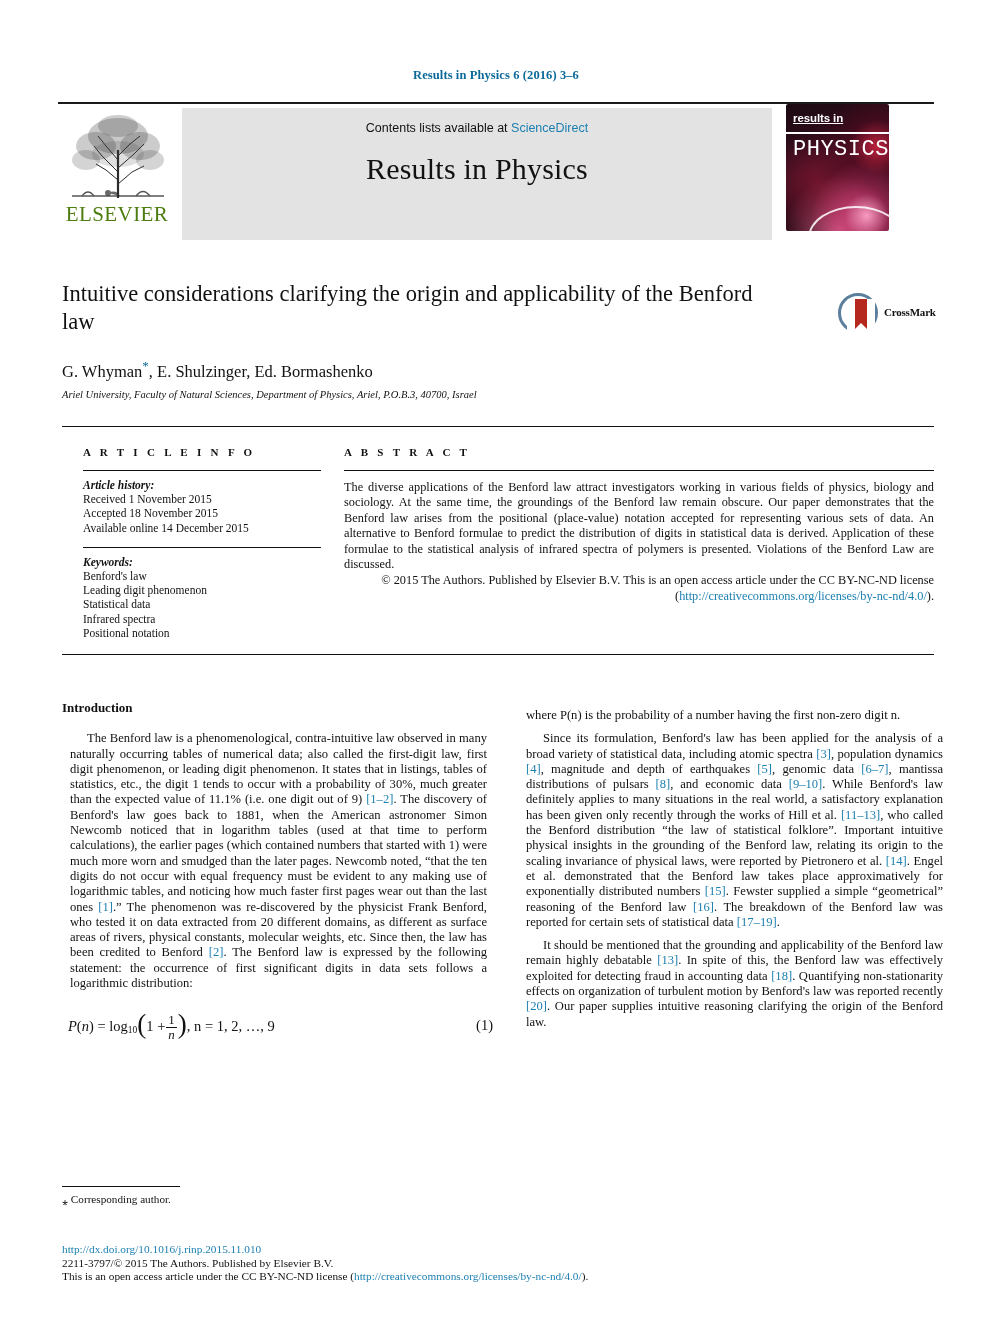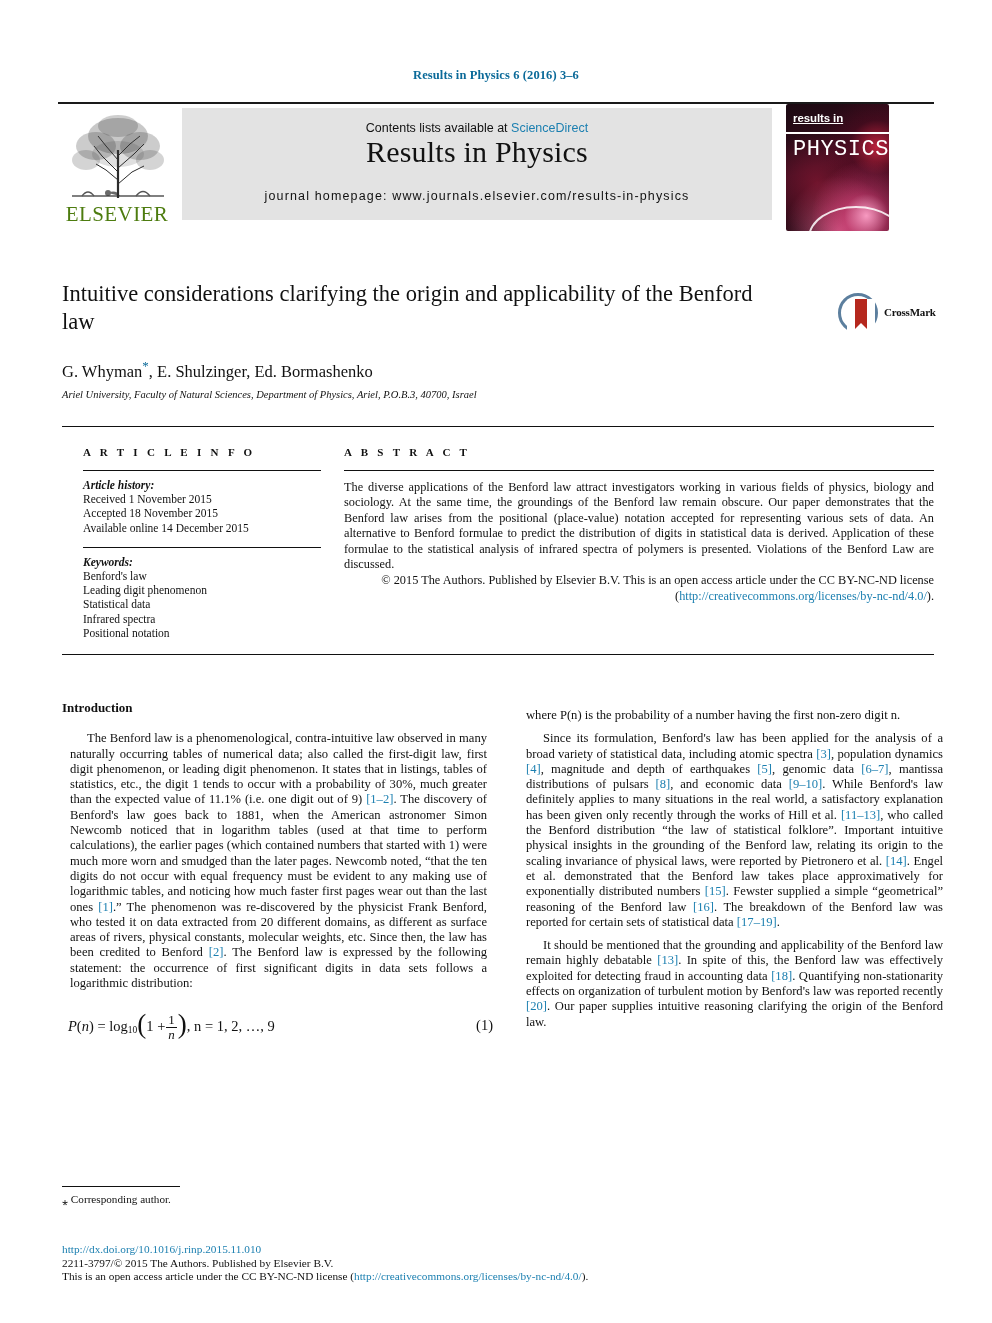--- a/index.html
+++ b/index.html
@@ -70,36 +70,37 @@
     font-size: 21px;
     letter-spacing: .4px;
     color: #4d7c0f;
     font-weight: normal;
     line-height: 24px;
   }
   .masthead-center {
     position: absolute;
     left: 124px; top: 4px;
     width: 590px;
-    height: 112px;
+    height: 132px;
     background: #e3e3e3;
   }
   .contents-line {
     text-align: center;
     font-family: "Liberation Sans", sans-serif;
     font-size: 12.5px;
     color: #111;
     padding-top: 13px;
   }
   .contents-line a { color: #2596c4; text-decoration: none; }
   .journal-name {
     text-align: center;
     font-family: "Liberation Serif", serif;
     font-size: 30px;
     color: #111;
+    margin-top: 17px;
     letter-spacing: .2px;
   }
   .homepage-line {
     text-align: center;
     font-family: "Liberation Sans", sans-serif;
     font-size: 12.5px;
     color: #111;
     margin-top: 20px;
     letter-spacing: 1.15px;
   }
@@ -410,21 +411,20 @@
           </g>
         </svg>
         <div class="elsevier-word">ELSEVIER</div>
       </div>
 
       <div class="masthead-center">
         <div class="contents-line">
           <span>Contents lists available at </span><a class="lnk" href="#">ScienceDirect</a>
         </div>
         <div class="journal-name">Results in Physics</div>
-        <div class="homepage-line">journal homepage: www.journals.elsevier.com/results-in-physics</div>
       </div>
 
       <div class="cover-thumb">
         <div class="cov-resultsin">results in</div>
         <div class="cov-rule"></div>
         <div class="cov-physics">PHYSICS</div>
         <div class="cov-arc"></div>
       </div>
 
     </div>

